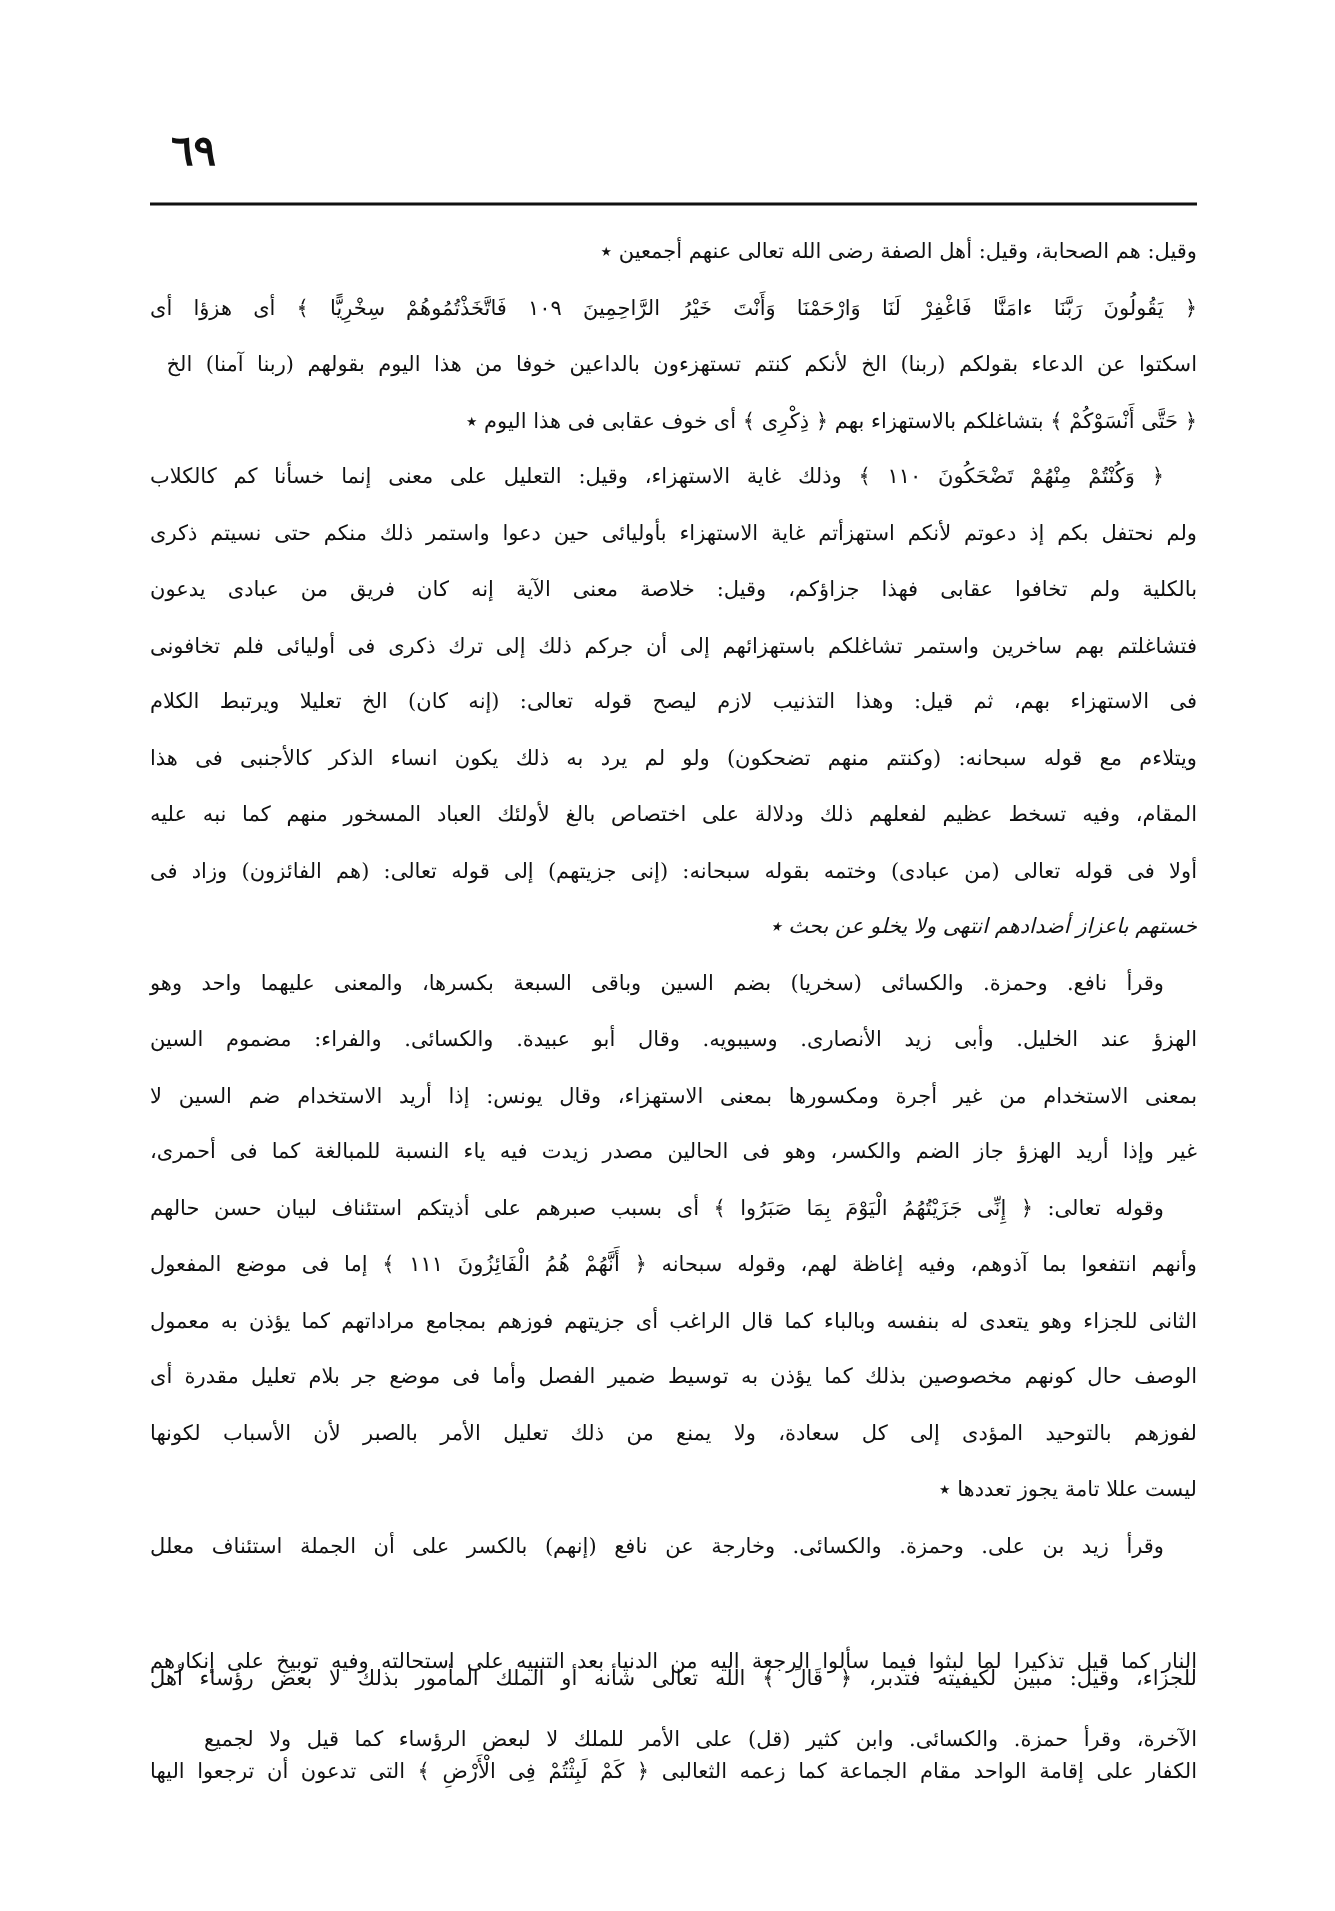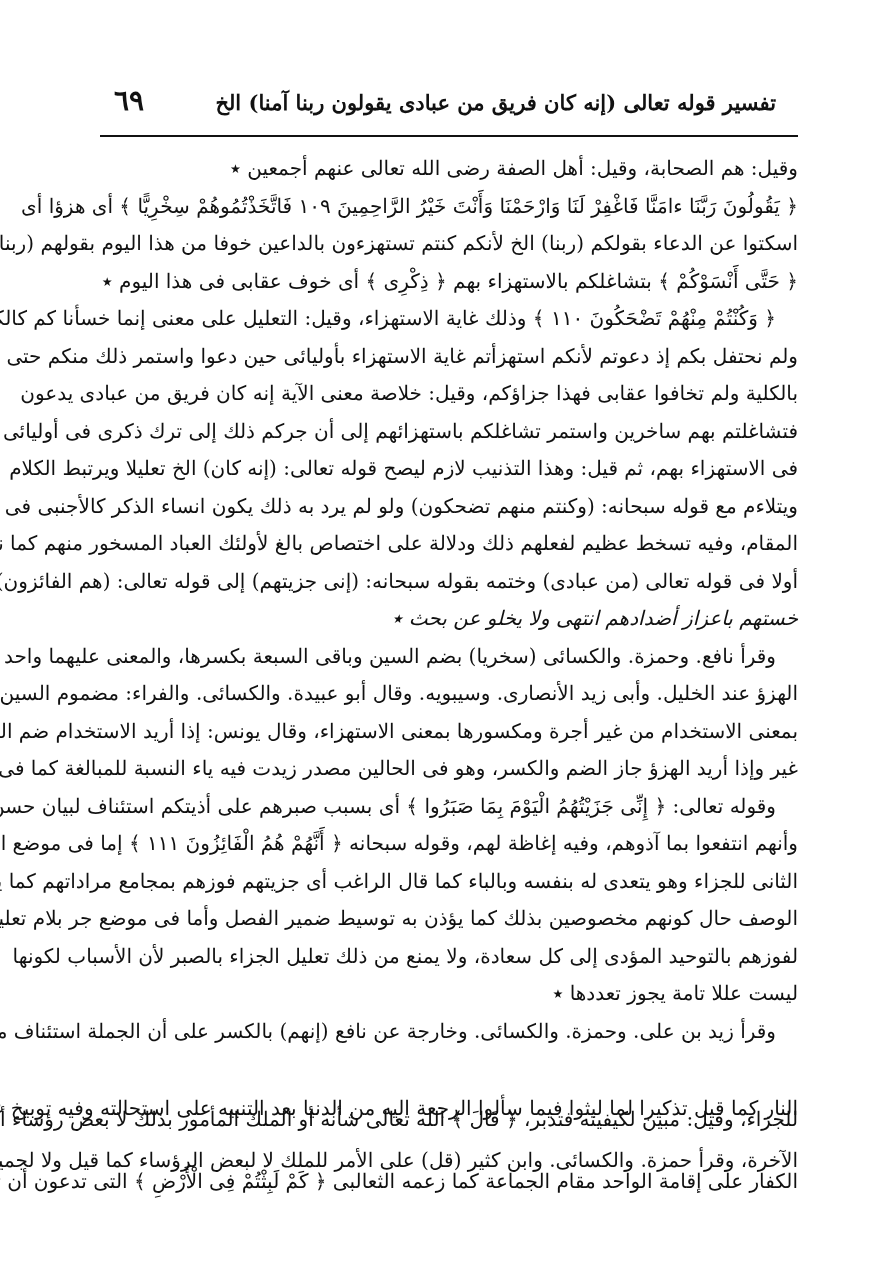--- a/index.html
+++ b/index.html
@@ -25,33 +25,32 @@
     text-align: center;
   }
   .header-rule {
     position: absolute; left: 0; right: 0; top: 135px; height: 2px; background: #111;
   }
   .body-text {
     position: absolute; left: 0; right: 0; top: 150px;
   }
   .line {
     position: absolute; left: 0; right: 0; height: 36px;
-    font-size: 20px; line-height: 36px; white-space: nowrap;
+    font-size: 14px; line-height: 36px; white-space: nowrap;
     text-align: justify; text-align-last: justify;
     font-family: "DejaVu Serif", serif;
   }
   .line.short { text-align-last: right; }
   .line.indent { right: 22px; }
 </style>
 </head>
 <body>
 
 <div class="page">
   <div class="header">
-    <span class="header-title">تفسير قوله تعالى (إنه كان فريق من عبادى يقولون ربنا آمنا) الخ</span>
     <span class="page-number">٦٩</span>
   </div>
   <div class="header-rule"></div>
   <div class="body-text" id="body-text">
       <div class="line short" style="top: 0px;">وقيل: هم الصحابة، وقيل: أهل الصفة رضى الله تعالى عنهم أجمعين ٭</div>
       <div class="line" style="top: 37.5px;">﴿ يَقُولُونَ رَبَّنَا ءامَنَّا فَاغْفِرْ لَنَا وَارْحَمْنَا وَأَنْتَ خَيْرُ الرَّاحِمِينَ ١٠٩ فَاتَّخَذْتُمُوهُمْ سِخْرِيًّا ﴾ أى هزؤا أى</div>
       <div class="line" style="top: 75px; margin-left: 11px;">اسكتوا عن الدعاء بقولكم (ربنا) الخ لأنكم كنتم تستهزءون بالداعين خوفا من هذا اليوم بقولهم (ربنا آمنا) الخ</div>
       <div class="line short" style="top: 112.5px;">﴿ حَتَّى أَنْسَوْكُمْ ﴾ بتشاغلكم بالاستهزاء بهم ﴿ ذِكْرِى ﴾ أى خوف عقابى فى هذا اليوم ٭</div>
       <div class="line indent" style="top: 150px;">﴿ وَكُنْتُمْ مِنْهُمْ تَضْحَكُونَ ١١٠ ﴾ وذلك غاية الاستهزاء، وقيل: التعليل على معنى إنما خسأنا كم كالكلاب</div>
       <div class="line" style="top: 187.5px;">ولم نحتفل بكم إذ دعوتم لأنكم استهزأتم غاية الاستهزاء بأوليائى حين دعوا واستمر ذلك منكم حتى نسيتم ذكرى</div>
@@ -63,21 +62,21 @@
       <div class="line" style="top: 412.5px;">أولا فى قوله تعالى (من عبادى) وختمه بقوله سبحانه: (إنى جزيتهم) إلى قوله تعالى: (هم الفائزون) وزاد فى</div>
       <div class="line short" style="top: 450px; font-style: italic;">خستهم باعزاز أضدادهم انتهى ولا يخلو عن بحث ٭</div>
       <div class="line indent" style="top: 487.5px;">وقرأ نافع. وحمزة. والكسائى (سخريا) بضم السين وباقى السبعة بكسرها، والمعنى عليهما واحد وهو</div>
       <div class="line" style="top: 525px;">الهزؤ عند الخليل. وأبى زيد الأنصارى. وسيبويه. وقال أبو عبيدة. والكسائى. والفراء: مضموم السين</div>
       <div class="line" style="top: 562.5px;">بمعنى الاستخدام من غير أجرة ومكسورها بمعنى الاستهزاء، وقال يونس: إذا أريد الاستخدام ضم السين لا</div>
       <div class="line" style="top: 600px;">غير وإذا أريد الهزؤ جاز الضم والكسر، وهو فى الحالين مصدر زيدت فيه ياء النسبة للمبالغة كما فى أحمرى،</div>
       <div class="line indent" style="top: 637.5px;">وقوله تعالى: ﴿ إِنِّى جَزَيْتُهُمُ الْيَوْمَ بِمَا صَبَرُوا ﴾ أى بسبب صبرهم على أذيتكم استئناف لبيان حسن حالهم</div>
       <div class="line" style="top: 675px;">وأنهم انتفعوا بما آذوهم، وفيه إغاظة لهم، وقوله سبحانه ﴿ أَنَّهُمْ هُمُ الْفَائِزُونَ ١١١ ﴾ إما فى موضع المفعول</div>
       <div class="line" style="top: 712.5px;">الثانى للجزاء وهو يتعدى له بنفسه وبالباء كما قال الراغب أى جزيتهم فوزهم بمجامع مراداتهم كما يؤذن به معمول</div>
       <div class="line" style="top: 750px;">الوصف حال كونهم مخصوصين بذلك كما يؤذن به توسيط ضمير الفصل وأما فى موضع جر بلام تعليل مقدرة أى</div>
-      <div class="line" style="top: 787.5px;">لفوزهم بالتوحيد المؤدى إلى كل سعادة، ولا يمنع من ذلك تعليل الجزاء بالصبر لأن الأسباب لكونها</div>
+      <div class="line" style="top: 787.5px;">لفوزهم بالتوحيد المؤدى إلى كل سعادة، ولا يمنع من ذلك تعليل الأمر بالصبر لأن الأسباب لكونها</div>
       <div class="line short" style="top: 825px;">ليست عللا تامة يجوز تعددها ٭</div>
       <div class="line indent" style="top: 862.5px;">وقرأ زيد بن على. وحمزة. والكسائى. وخارجة عن نافع (إنهم) بالكسر على أن الجملة استئناف معلل</div>
       <div class="line" style="top: 951px;">للجزاء، وقيل: مبين لكيفيته فتدبر، ﴿ قَالَ ﴾ الله تعالى شأنه أو الملك المأمور بذلك لا بعض رؤساء أهل</div>
       <div class="line" style="top: 940px;">النار كما قيل تذكيرا لما لبثوا فيما سألوا الرجعة اليه من الدنيا بعد التنبيه على استحالته وفيه توبيخ على إنكارهم</div>
       <div class="line" style="top: 992px; margin-left: 36px;">الآخرة، وقرأ حمزة. والكسائى. وابن كثير (قل) على الأمر للملك لا لبعض الرؤساء كما قيل ولا لجميع</div>
       <div class="line" style="top: 1012.5px;">الكفار على إقامة الواحد مقام الجماعة كما زعمه الثعالبى ﴿ كَمْ لَبِثْتُمْ فِى الْأَرْضِ ﴾ التى تدعون أن ترجعوا اليها</div>
     </div>
 </div>
 
 </body></html>

